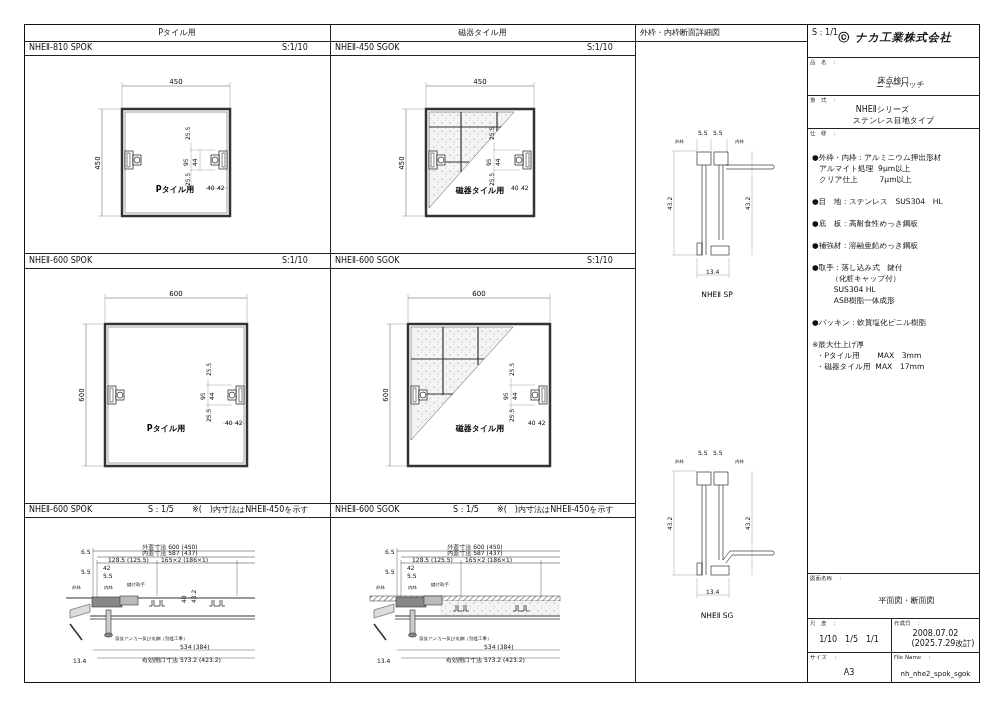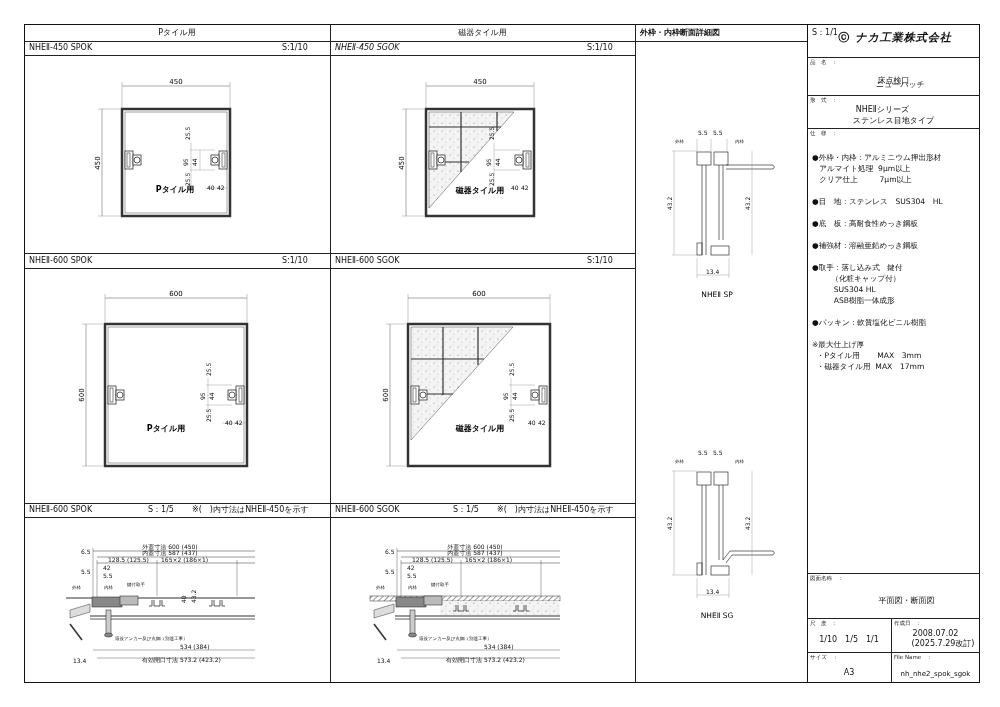--- a/index.html
+++ b/index.html
@@ -26,26 +26,26 @@
 <div class="vline thick" style="left:807px;top:24px;height:659px;border-left-width:1.5px;"></div>
 <div class="hline" style="left:24px;top:41px;width:783px;"></div>
 <div class="hline" style="left:24px;top:55px;width:611px;"></div>
 <div class="hline" style="left:24px;top:253px;width:611px;"></div>
 <div class="hline" style="left:24px;top:268px;width:611px;"></div>
 <div class="hline" style="left:24px;top:503px;width:611px;"></div>
 <div class="hline" style="left:24px;top:517px;width:611px;"></div>
 
 <div class="hdr center" style="left:24px;top:26px;width:306px;">Pタイル用</div>
 <div class="hdr center" style="left:330px;top:26px;width:305px;">磁器タイル用</div>
-<div class="hdr" style="left:640px;top:26px;font-weight:bold;">外枠・内枠断面詳細図</div>
+<div class="hdr" style="left:640px;top:26px;">外枠・内枠断面詳細図</div>
 <div class="hdr" style="left:772px;top:26px;margin-left:40px;">S：1/1</div>
 
-<div class="hdr" style="left:29px;top:41px;">NHEⅡ-450 SPOK</div>
+<div class="hdr" style="left:29px;top:41px;">NHEⅡ-810 SPOK</div>
 <div class="hdr" style="left:282px;top:41px;">S:1/10</div>
-<div class="hdr" style="left:335px;top:41px;font-style:italic;">NHEⅡ-450 SGOK</div>
+<div class="hdr" style="left:335px;top:41px;">NHEⅡ-450 SGOK</div>
 <div class="hdr" style="left:587px;top:41px;">S:1/10</div>
 <div class="hdr" style="left:29px;top:254px;">NHEⅡ-600 SPOK</div>
 <div class="hdr" style="left:282px;top:254px;">S:1/10</div>
 <div class="hdr" style="left:335px;top:254px;">NHEⅡ-600 SGOK</div>
 <div class="hdr" style="left:587px;top:254px;">S:1/10</div>
 <div class="hdr" style="left:29px;top:503px;">NHEⅡ-600 SPOK</div>
 <div class="hdr" style="left:148px;top:503px;">S：1/5</div>
 <div class="hdr" style="left:192px;top:503px;">※(　)内寸法はNHEⅡ-450を示す</div>
 <div class="hdr" style="left:335px;top:503px;">NHEⅡ-600 SGOK</div>
 <div class="hdr" style="left:453px;top:503px;">S：1/5</div>

